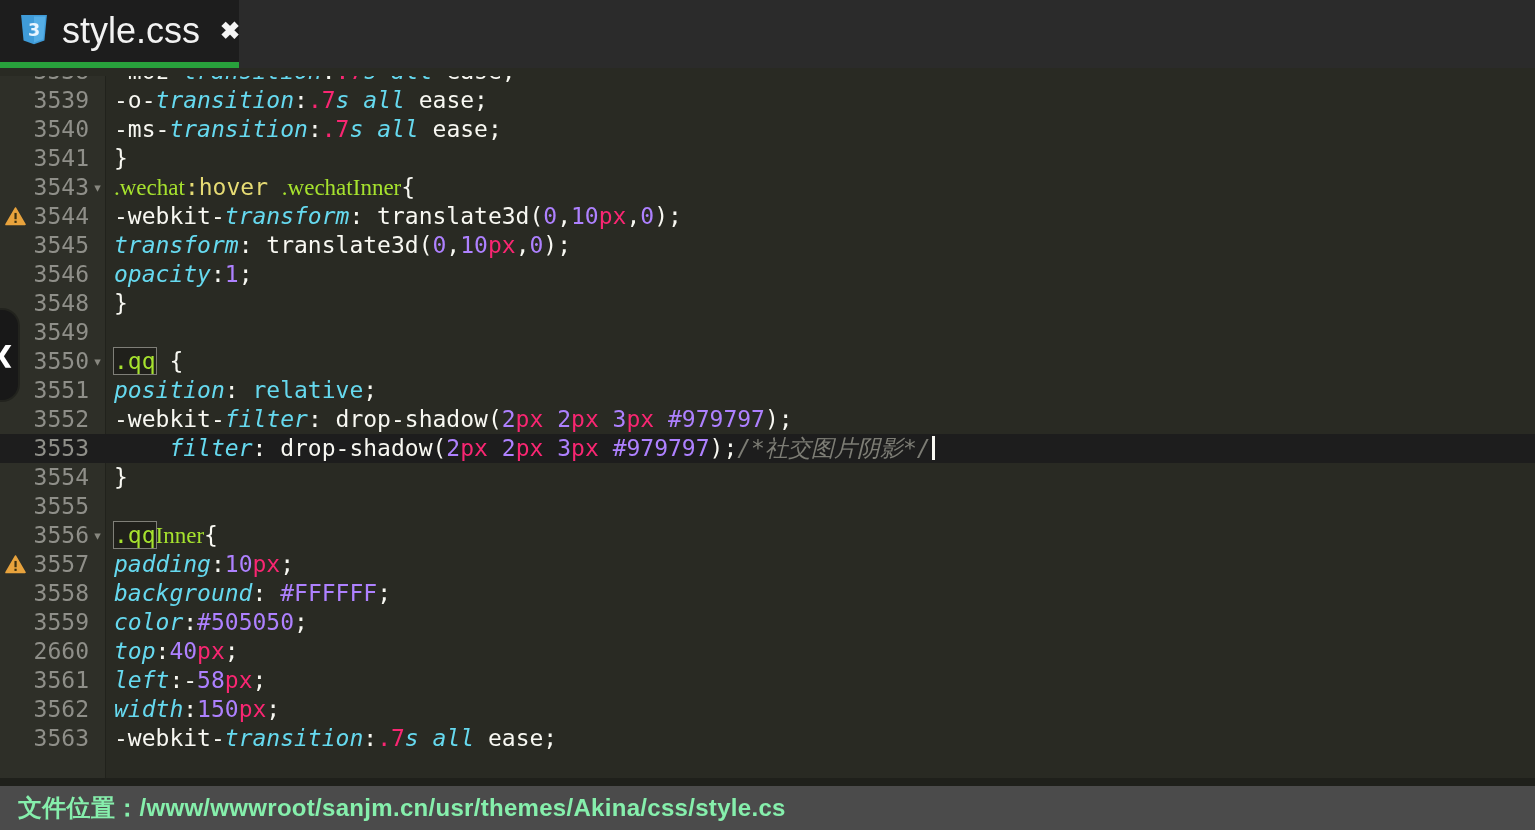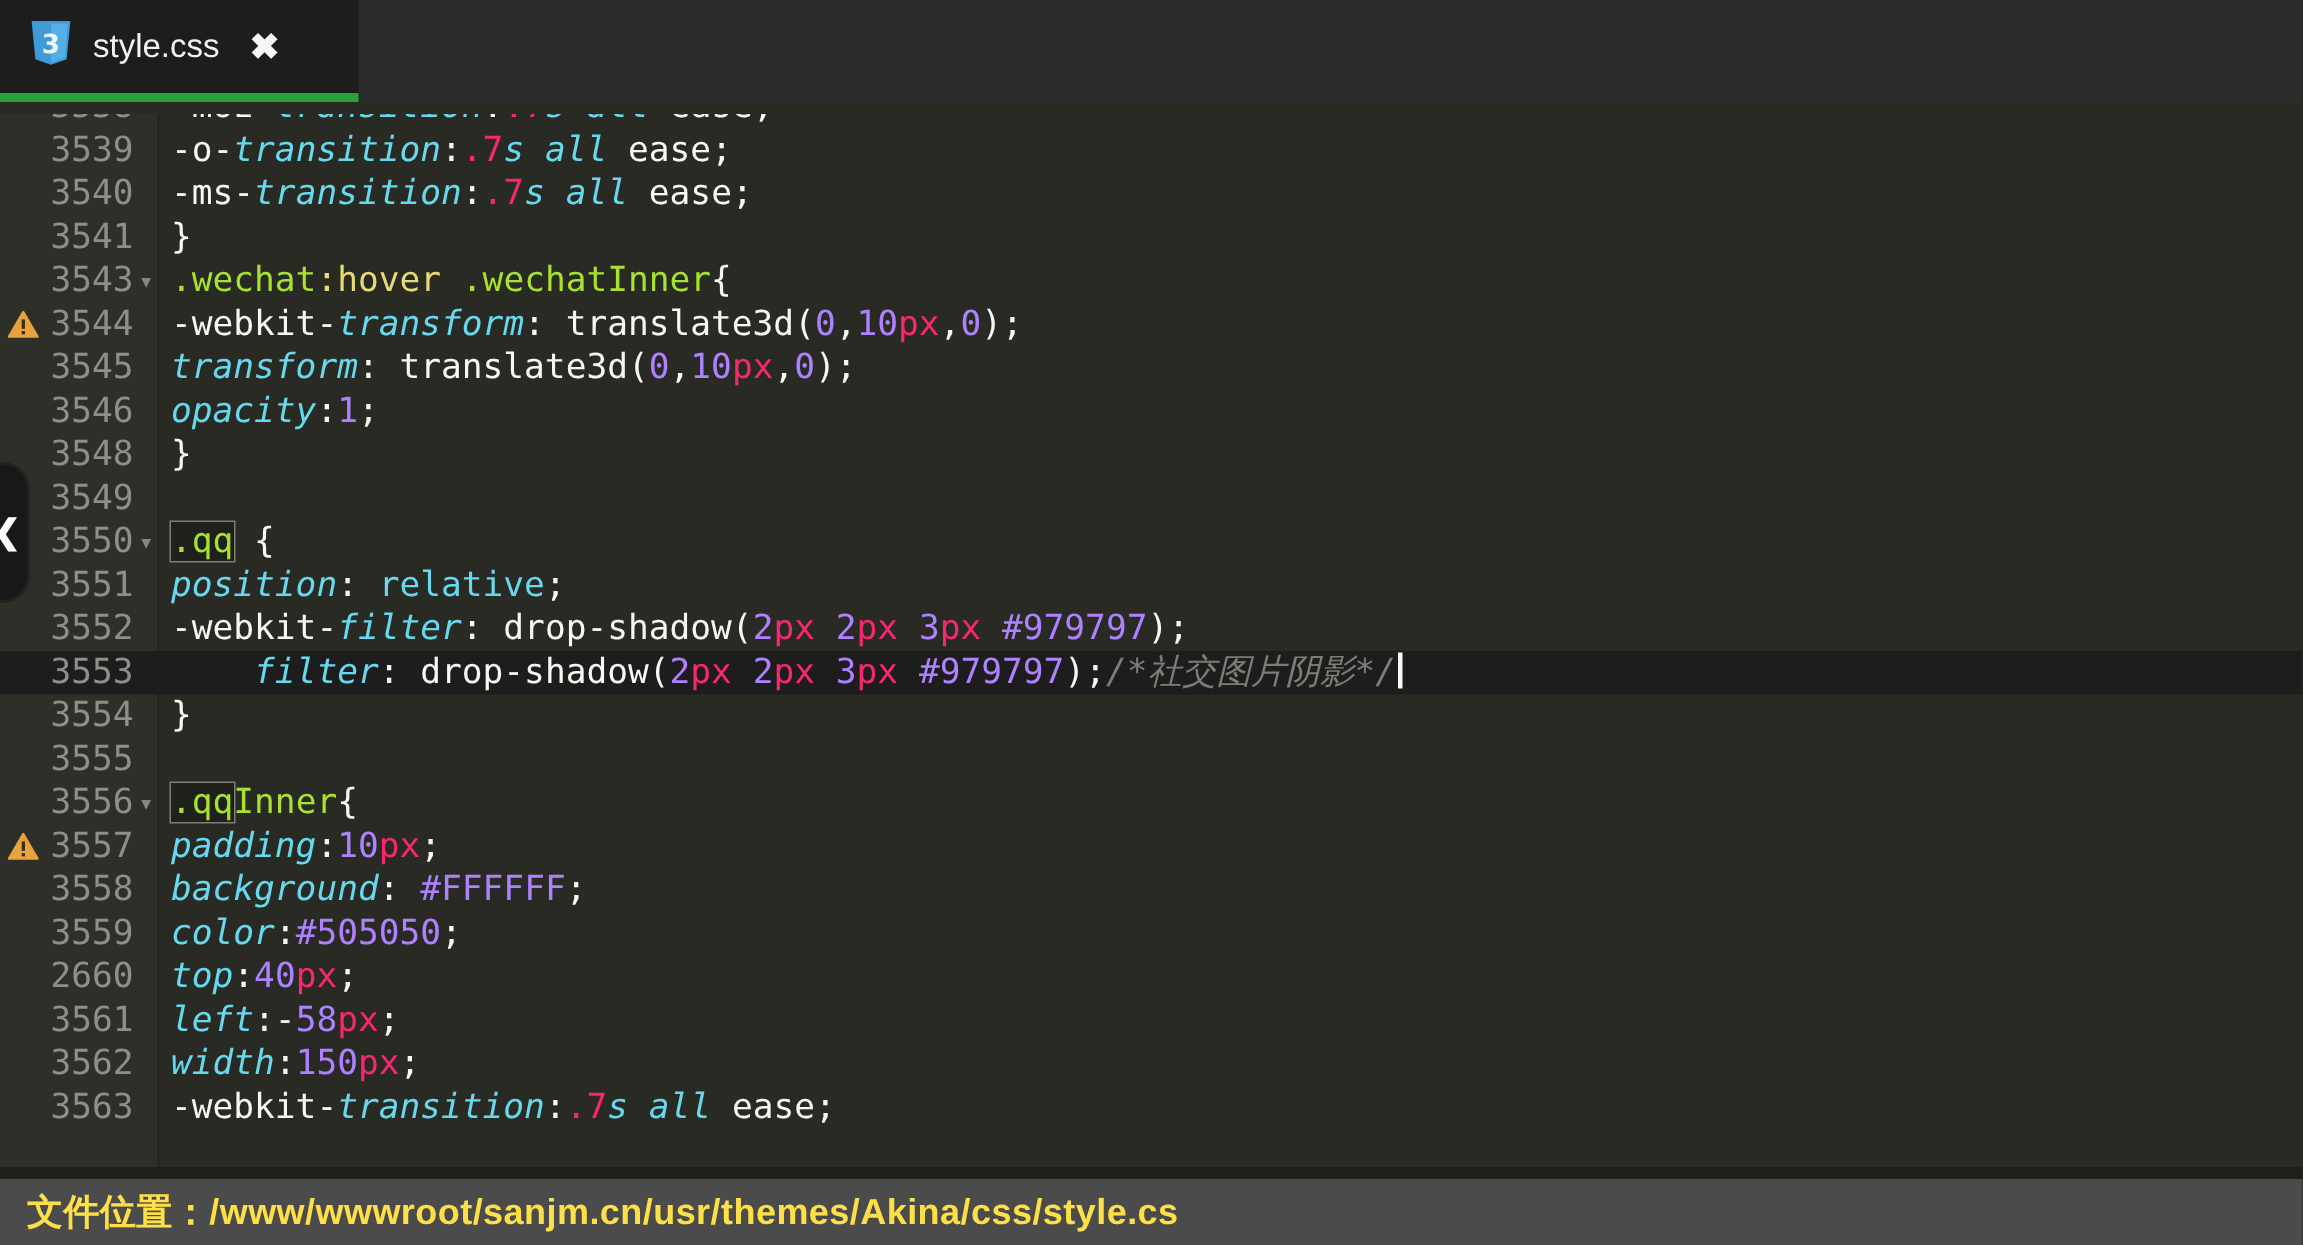--- a/index.html
+++ b/index.html
@@ -14,21 +14,21 @@
   .tabbar {
     position:absolute; left:0; top:0; width:1535px; height:68px;
     background:var(--tabbarBg);
   }
   .tab {
     position:absolute; left:0; top:0; width:239px; height:68px;
     background:var(--tabBg);
     display:flex; align-items:center; gap:14px; padding:0 18px 6px 20px;
     cursor:pointer;
   }
-  .tab-title { color:#f2f2f2; font-size:22px; }
+  .tab-title { color:#f2f2f2; font-size:36px; }
   .tab-close { color:#f5f5f5; font-size:24px; font-weight:bold; margin-left:6px; cursor:pointer; }
   .tab-underline {
     position:absolute; left:0; bottom:0; width:239px; height:6px;
     background:var(--underline);
   }
 
   
   .editor {
     position:absolute; left:0; top:76px; width:1535px; height:710px;
     overflow:hidden; background:var(--bg);
@@ -54,21 +54,21 @@
     flex:1; padding-left:8px; white-space:pre;
     font:23px/29px "DejaVu Sans Mono", monospace;
     color:var(--fg);
   }
   .tk-w  { color:var(--fg); }
   .tk-p  { color:var(--cyan); font-style:italic; }
   .tk-c  { color:var(--cyan); }
   .tk-ci { color:var(--cyan); font-style:italic; }
   .tk-n  { color:var(--purple); }
   .tk-k  { color:var(--pink); }
-  .tk-g  { color:var(--green); }
+  .tk-g  { color:var(--green);font-family:Liberation Serif, serif; }
   .tk-gb { color:var(--green); outline:1px solid #7f7f78; background:rgba(0,0,0,.22); }
   .tk-y  { color:var(--yellow); }
   .tk-m  { color:var(--comment);font-style:italic; }
   .caret {
     display:inline-block; width:3px; height:24px; background:#f8f8f2;
     vertical-align:-4px; margin-left:1px;
   }
 
   .editor-bottom-strip {
     position:absolute; left:0; top:778px; width:1535px; height:8px;
@@ -85,21 +85,21 @@
   }
   .panel-toggle span { color:#fff; font-size:22px; font-weight:bold; }
 
   
   .statusbar {
     position:absolute; left:0; top:786px; width:1535px; height:44px;
     background:var(--statusBg);
     display:flex; align-items:center; padding-left:18px;
   }
   .statusbar span {
-    color:#fde047; font-size:24px; font-weight:bold; letter-spacing:.3px;
+    color:#86efac; font-size:24px; font-weight:bold; letter-spacing:.3px;
     white-space:nowrap;
   }
 </style>
 </head>
 <body>
 
 <div class="tabbar">
   <div class="tab">
     <span class="css-icon">
       <svg width="28" height="31" viewBox="0 0 27 30" aria-hidden="true">

